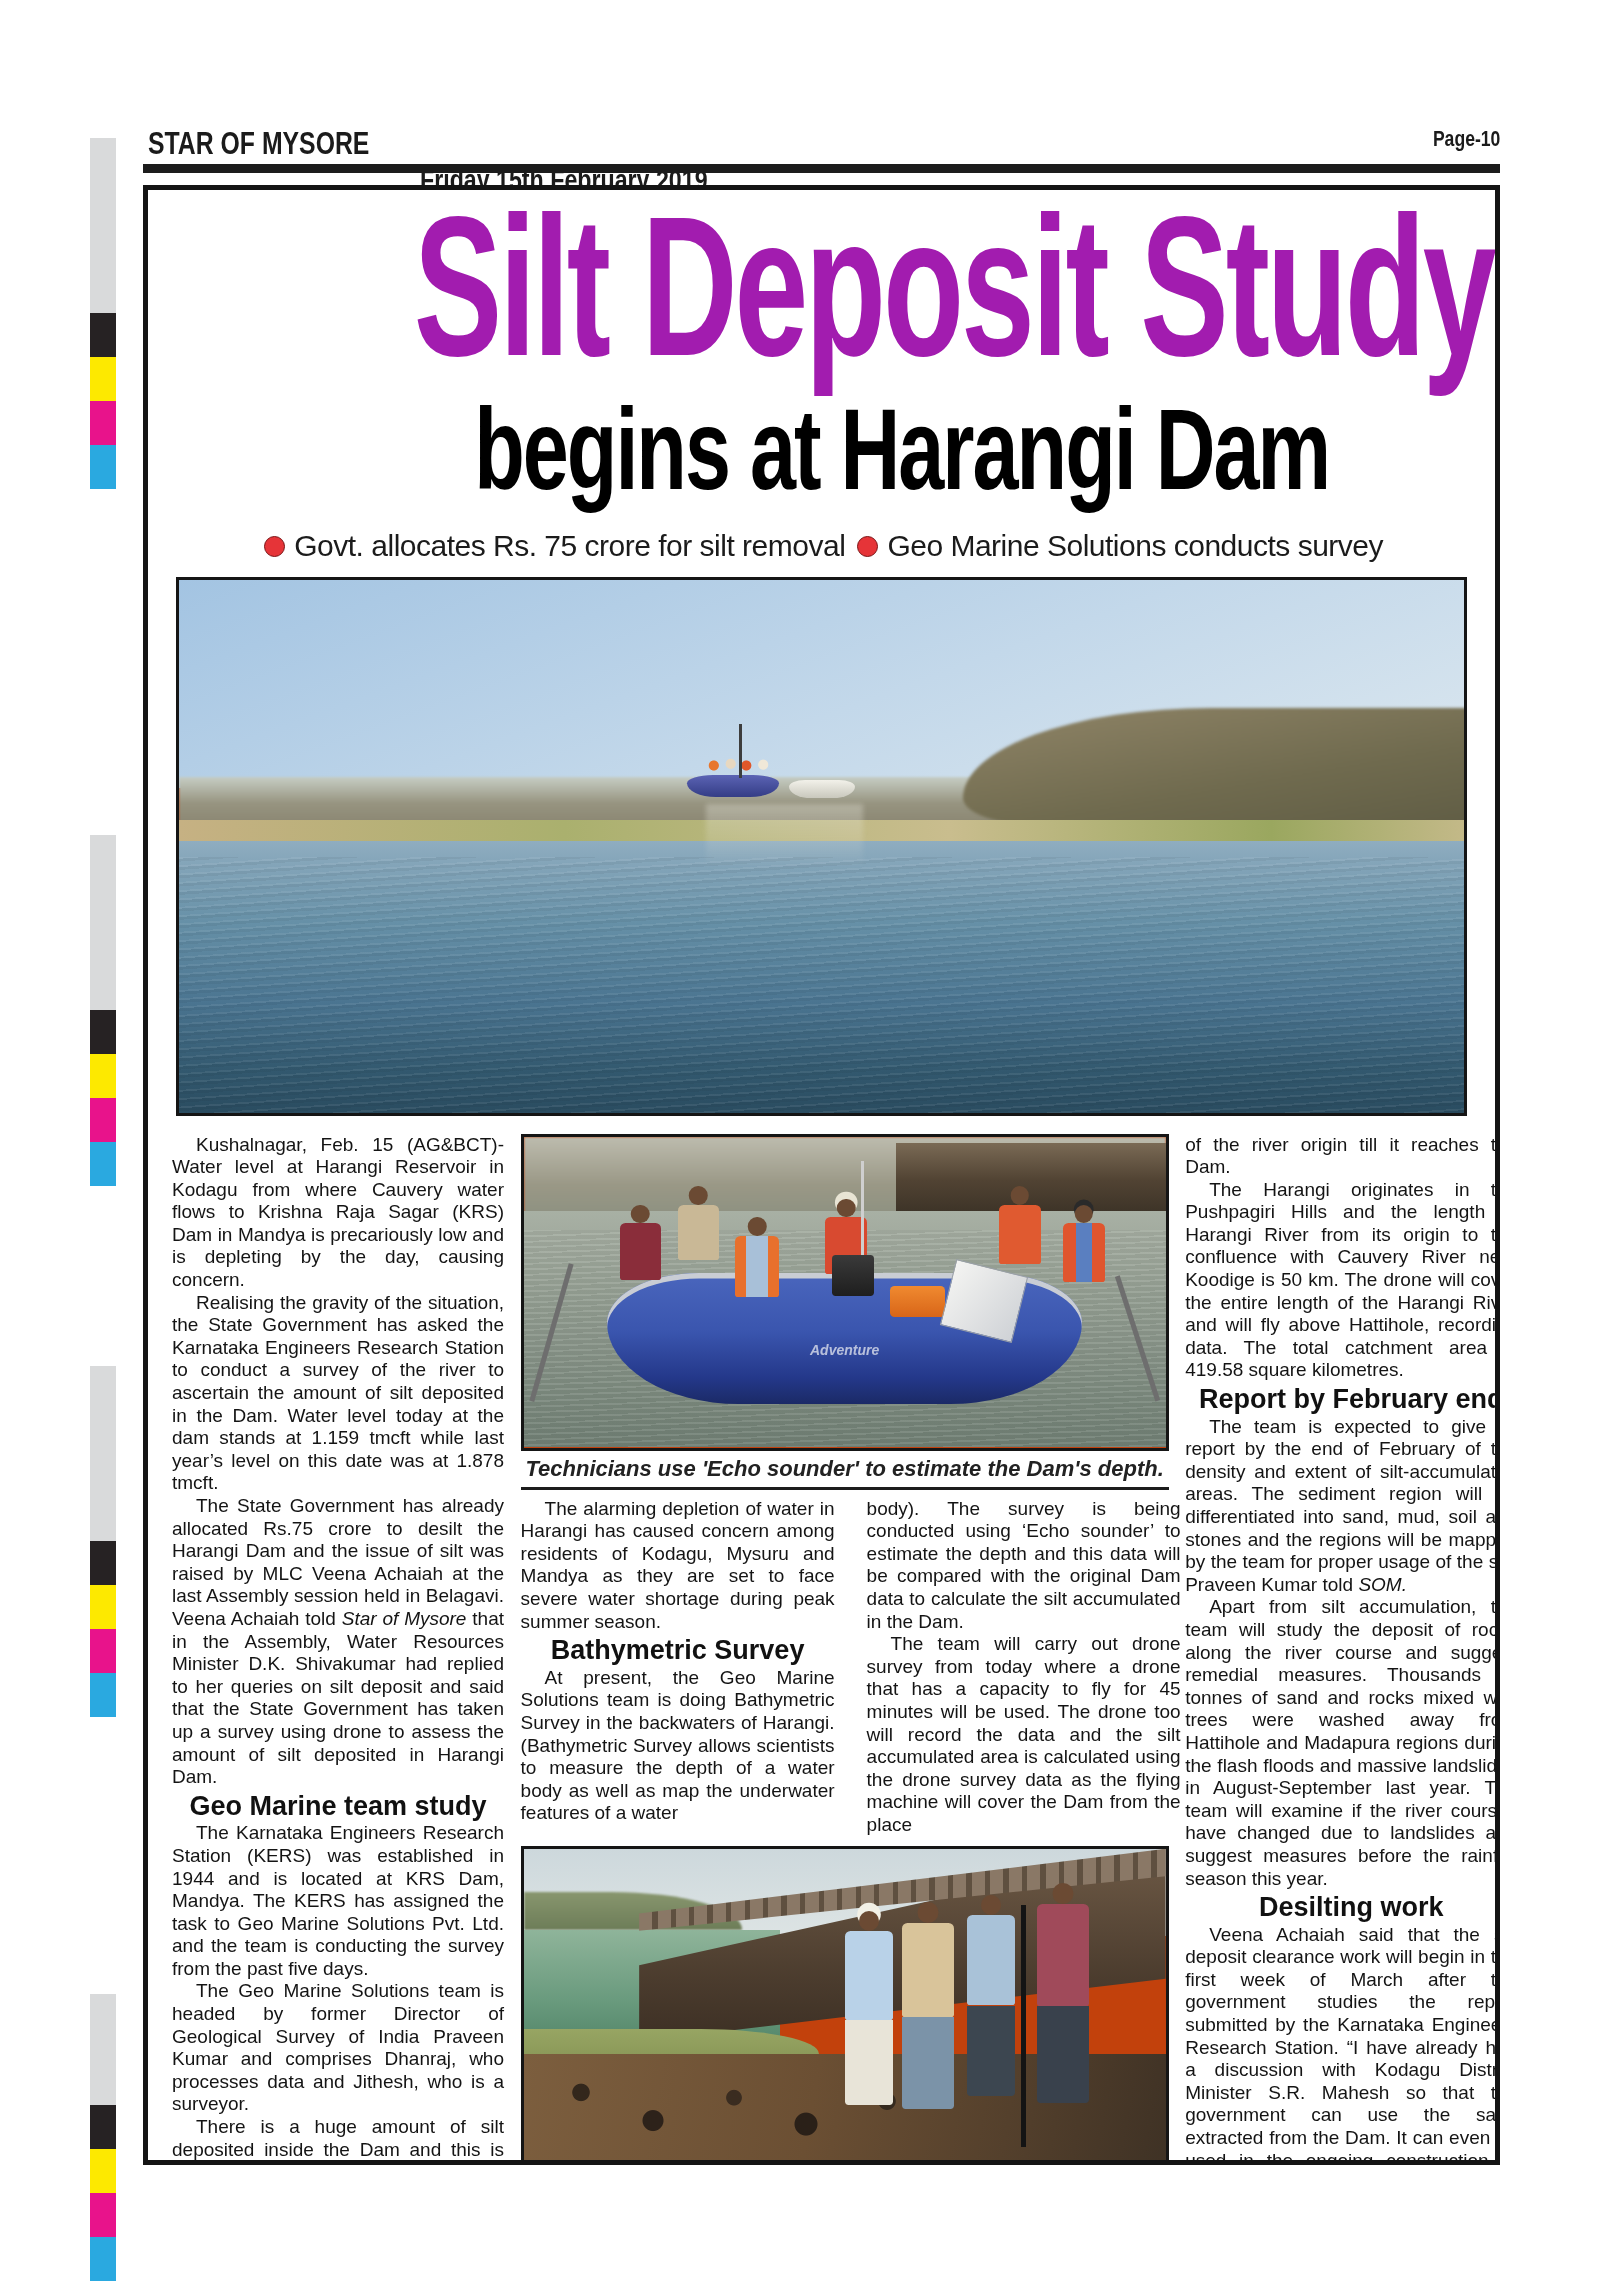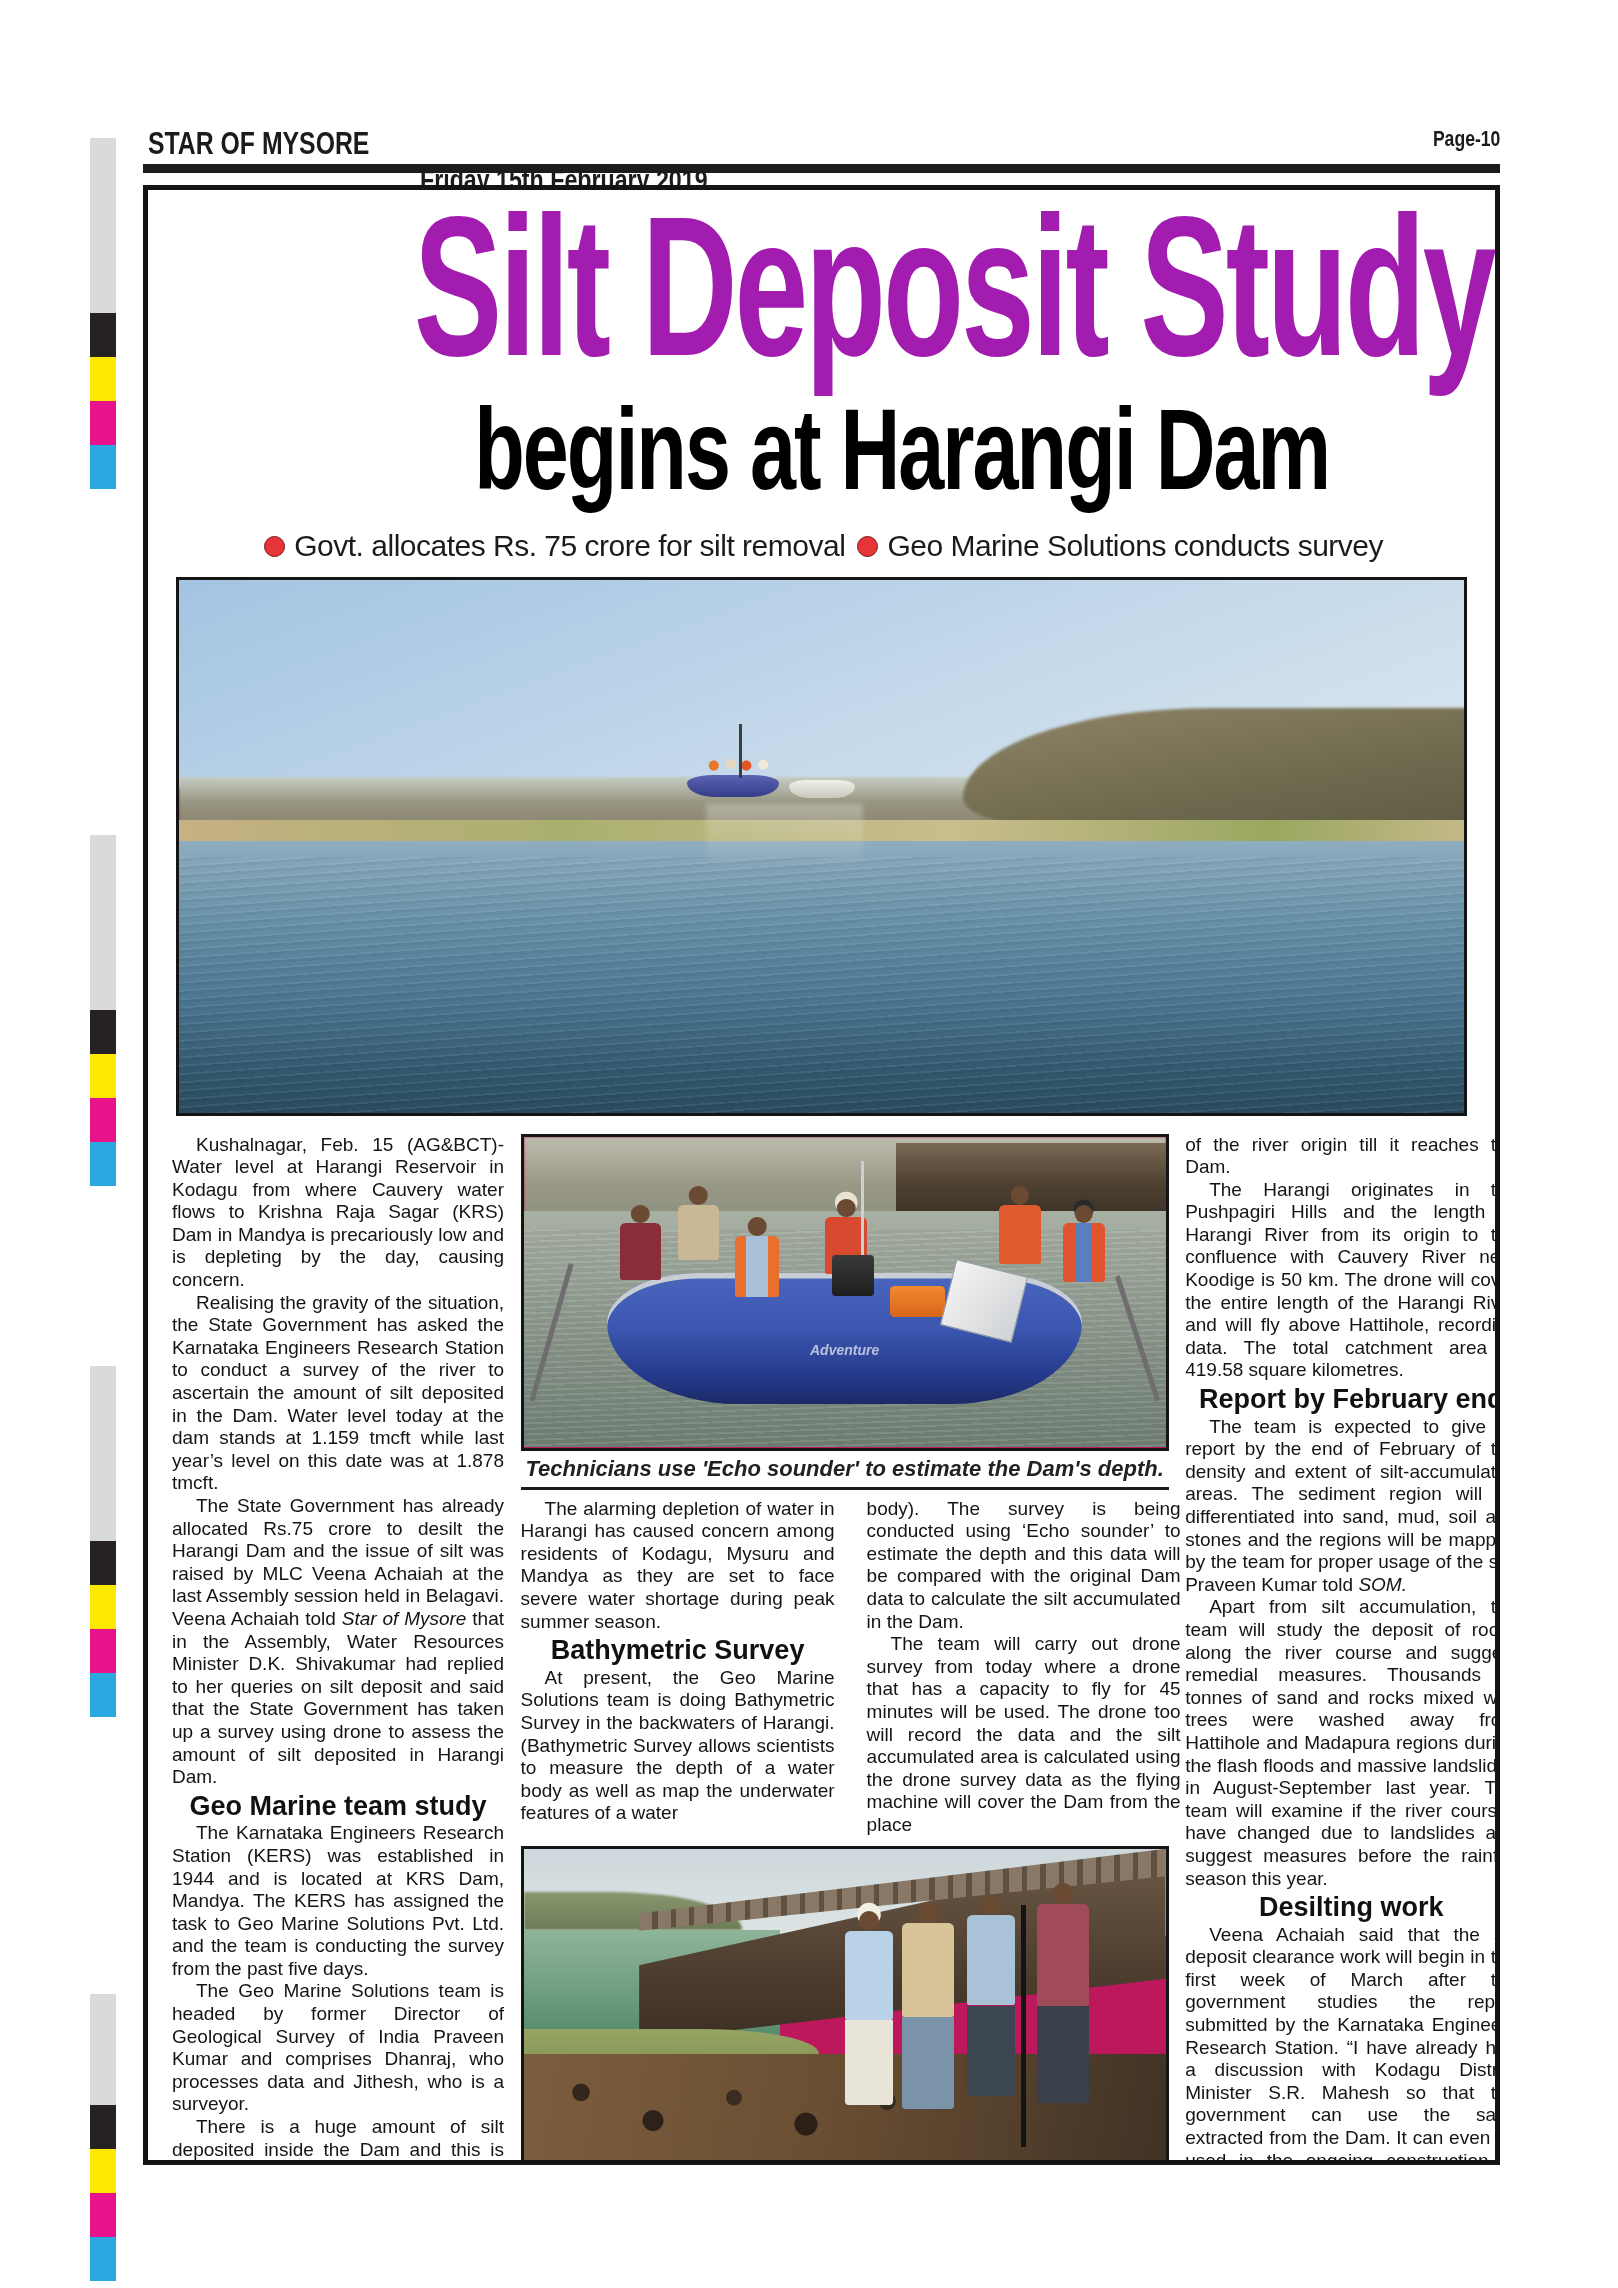--- a/index.html
+++ b/index.html
@@ -30,21 +30,21 @@
   .headline-1{margin-top:11px;text-align:center;font-size:198px;line-height:171px;font-weight:900;
     color:#a21caf;white-space:nowrap;}
   .headline-1 .squeeze{display:inline-block;transform:scaleX(0.67);transform-origin:center;letter-spacing:-4.6px;}
   .headline-2{margin-top:26px;text-align:right;font-size:115px;line-height:103px;font-weight:700;
     color:#000000;white-space:nowrap;}
   .headline-2 .squeeze{display:inline-block;transform:scaleX(0.72);transform-origin:center;letter-spacing:-2.8px;}
   .deck{margin-top:24px;text-align:center;font-size:30px;line-height:41px;font-weight:normal;white-space:nowrap;letter-spacing:-0.5px;}
   .bullet{display:inline-block;width:19.4px;height:19.4px;border-radius:50%;background:#e63438;
     border:1.8px solid #7a1416;vertical-align:-0.9px;margin:0 9.2px 0 3.7px;}
   
-  .photo{border:3.7px solid #151515;position:relative;overflow:hidden;background:#be185d;}
+  .photo{border:3.7px solid #151515;position:relative;overflow:hidden;background:#c2410c;}
   .photo1{margin:11px 28px 0;height:533px;}
   .caption{font-weight:bold;font-style:italic;font-size:22px;line-height:26px;text-align:center;color:#222;}
   
   .columns-row{display:flex;gap:16.6px;margin:17.5px 24px 0;align-items:flex-start;}
   .col{font-size:19px;line-height:22.6px;text-align:justify;color:#141414;}
   .col-side{width:332px;flex:0 0 332px;}
   .col-mid{width:648px;flex:0 0 648px;}
   .col p{margin:0;text-indent:24px;}
   .col p.noind{text-indent:0;}
   .subhd{margin:1.8px 0;text-align:center;font-weight:bold;font-size:27px;line-height:30px;text-indent:0 !important;color:#111;}

